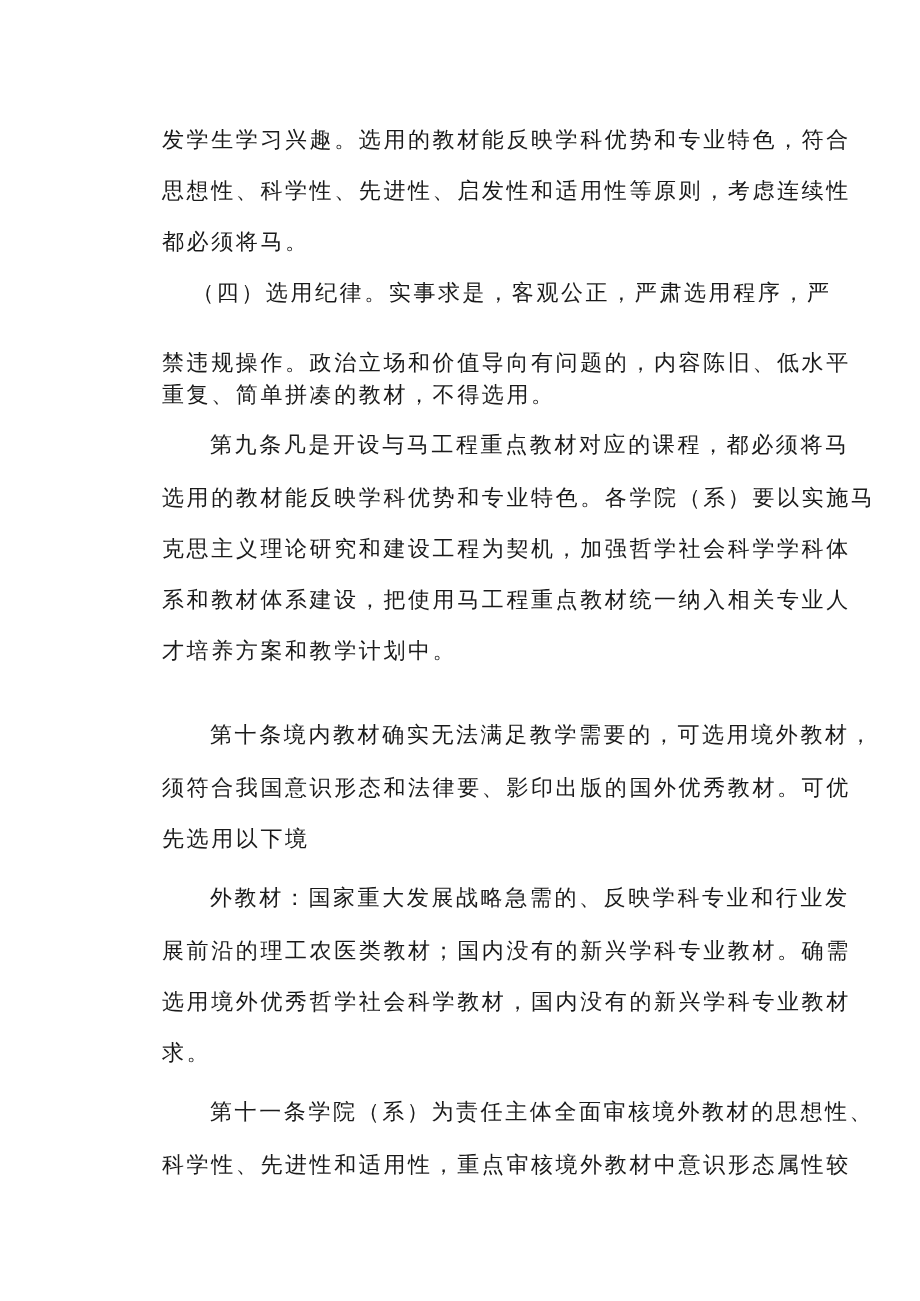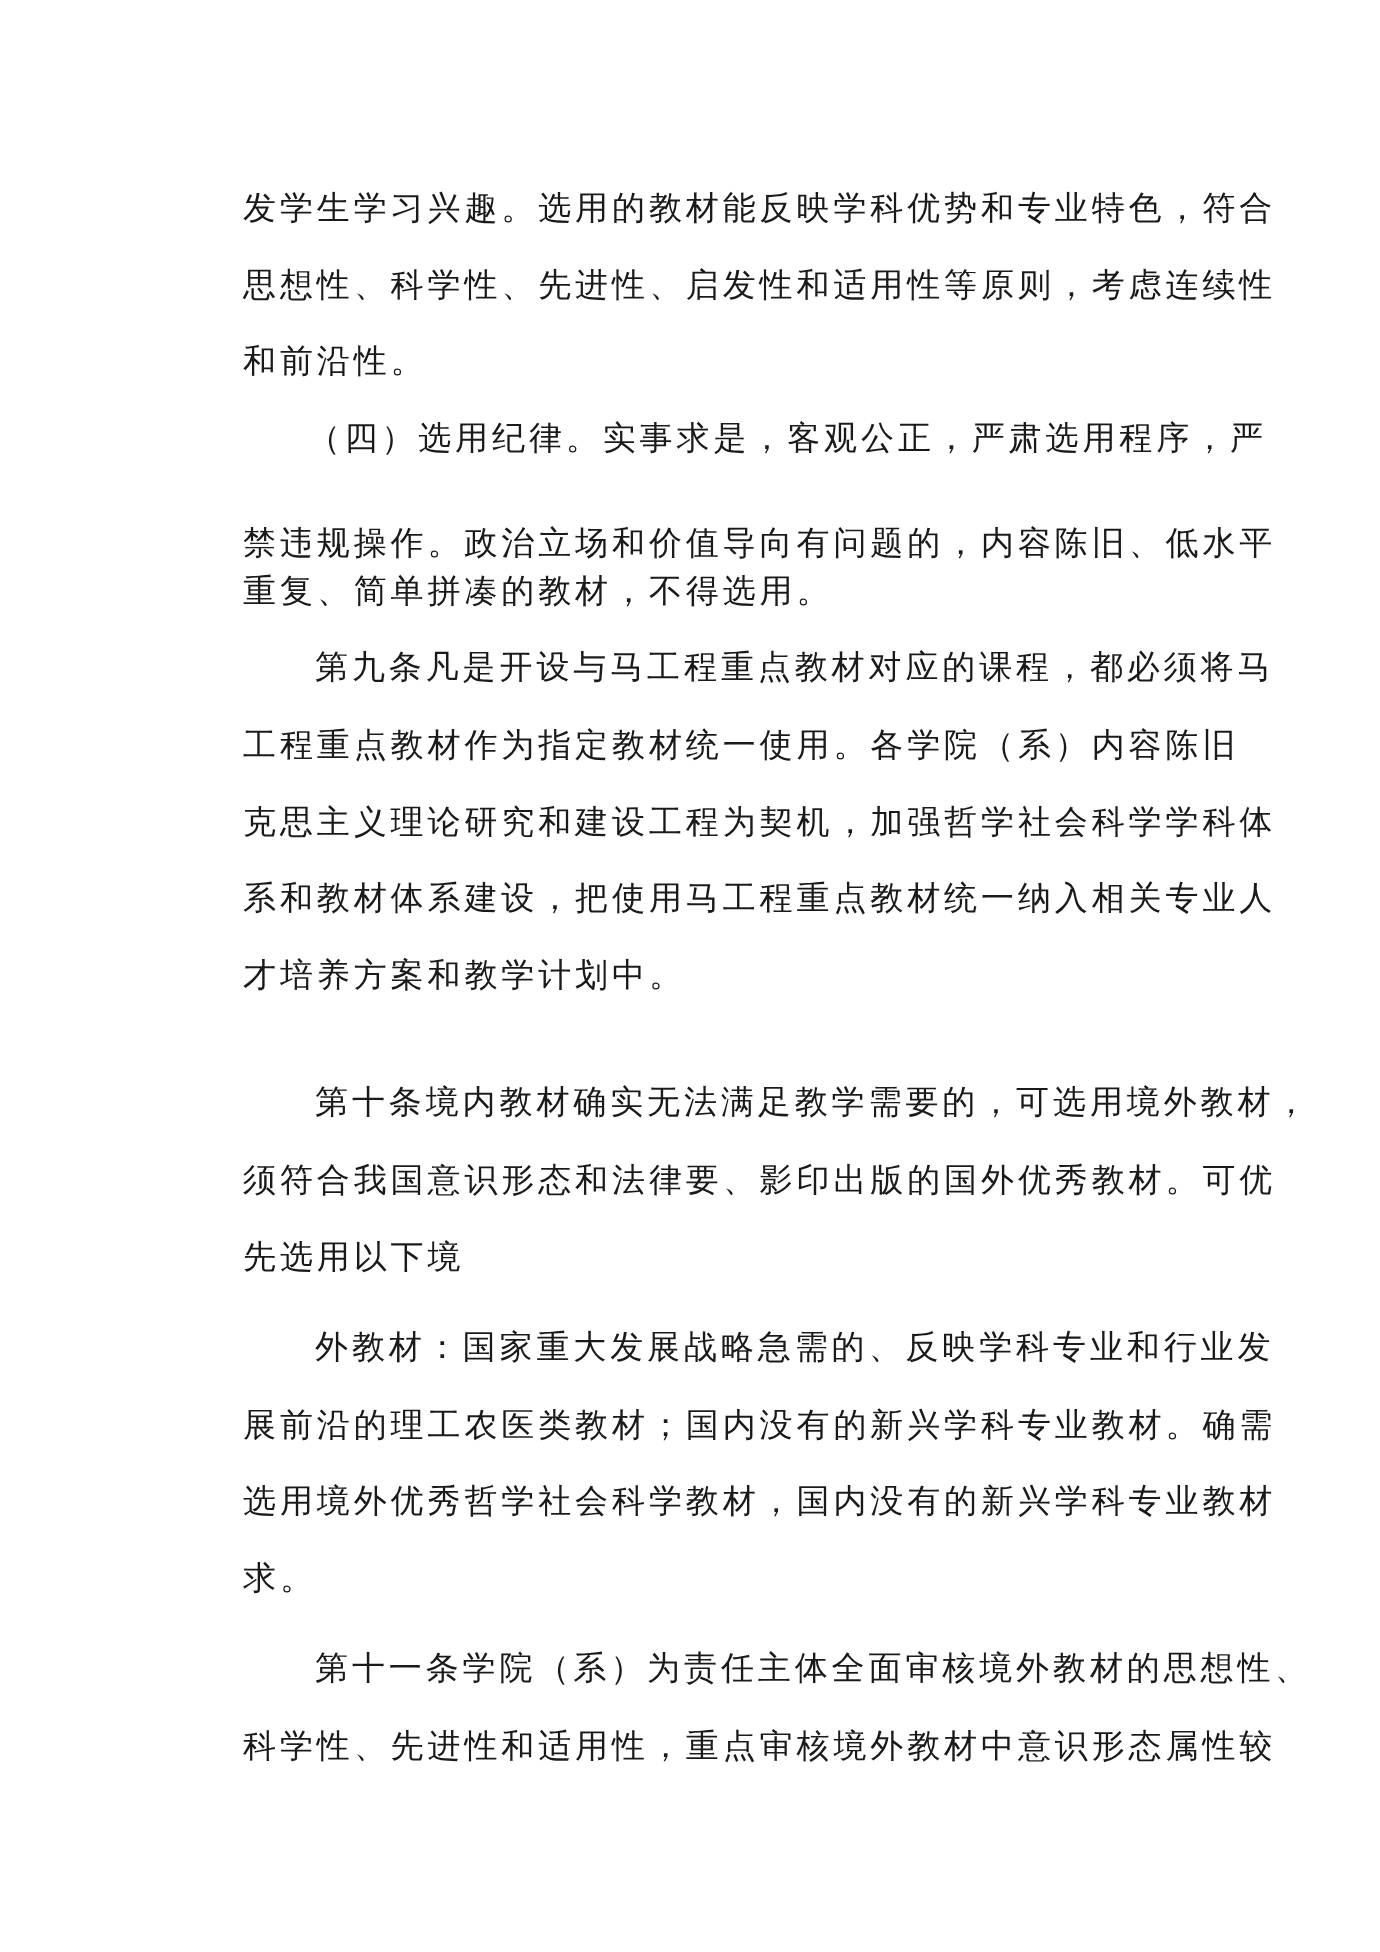--- a/index.html
+++ b/index.html
@@ -33,43 +33,44 @@
       height: 30px;
       white-space: nowrap;
       letter-spacing: 2.6px;
       color: #1a1a1a;
     }
     .indent {
       left: 186px;
       font-family: Liberation Mono, monospace;
     }
     .indent-wide {
-      left: 181px;
+      left: 168px;
+      font-family: Liberation Serif, serif;
     }
   </style>
 </head>
 <body>
 
 <div class="page">
 
   <div>
     <div class="line" style="top:125px">发学生学习兴趣。选用的教材能反映学科优势和专业特色，符合</div>
     <div class="line" style="top:176px">思想性、科学性、先进性、启发性和适用性等原则，考虑连续性</div>
-    <div class="line" style="top:227px">和前沿性。</div>
+    <div class="line" style="top:227px">都必须将马。</div>
   </div>
 
   <div>
     <div class="line indent-wide" style="top:278px">（四）选用纪律。实事求是，客观公正，严肃选用程序，严</div>
     <div class="line" style="top:348px">禁违规操作。政治立场和价值导向有问题的，内容陈旧、低水平</div>
     <div class="line" style="top:380px">重复、简单拼凑的教材，不得选用。</div>
   </div>
 
   <div>
     <div class="line indent" style="top:432px">第九条凡是开设与马工程重点教材对应的课程，都必须将马</div>
-    <div class="line" style="top:483px">工程重点教材作为指定教材统一使用。各学院（系）内容陈旧</div>
+    <div class="line" style="top:483px">选用的教材能反映学科优势和专业特色。各学院（系）要以实施马</div>
     <div class="line" style="top:534px">克思主义理论研究和建设工程为契机，加强哲学社会科学学科体</div>
     <div class="line" style="top:585px">系和教材体系建设，把使用马工程重点教材统一纳入相关专业人</div>
     <div class="line" style="top:636px">才培养方案和教学计划中。</div>
   </div>
 
   <div>
     <div class="line indent" style="top:722px">第十条境内教材确实无法满足教学需要的，可选用境外教材，</div>
     <div class="line" style="top:773px">须符合我国意识形态和法律要、影印出版的国外优秀教材。可优</div>
     <div class="line" style="top:824px">先选用以下境</div>
   </div>

